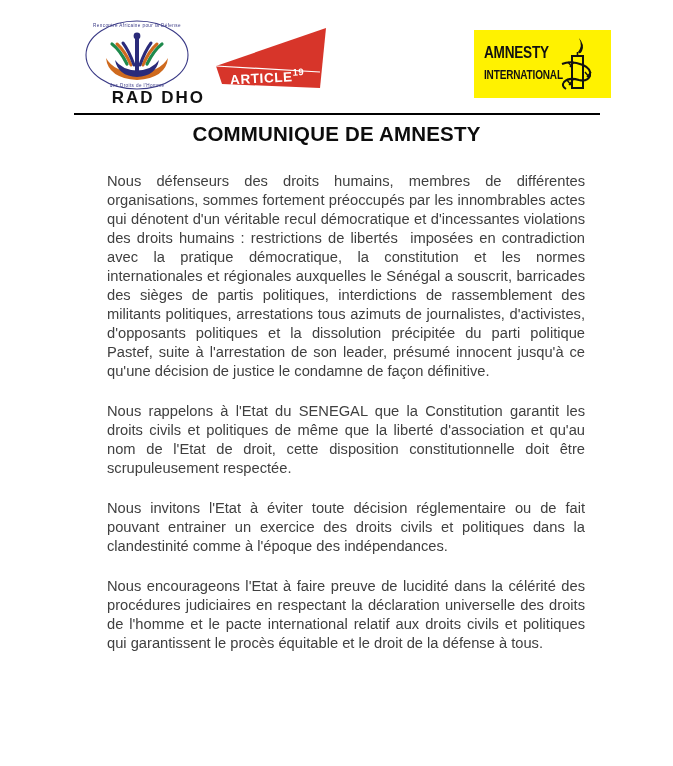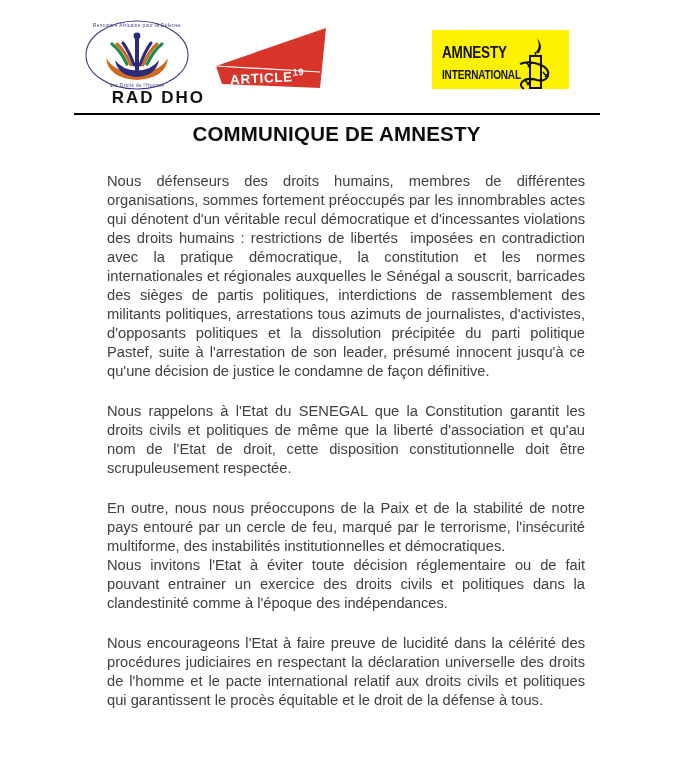--- a/index.html
+++ b/index.html
@@ -75,24 +75,24 @@
     color: #4a46a8;
     font-weight: bold;
     font-size: 9px;
     font-family: "Liberation Serif", serif;
   }
   #logo-lsdh .ls-label { left: 26px; top: 50px; }
   #logo-lsdh .dh-label { left: 61px; top: 50px; }
 
   
   #logo-amnesty {
-    left: 432px;
+    left: 474px;
     top: 10px;
     width: 137px;
-    height: 59px;
+    height: 68px;
     background: #FFF200;
   }
   #logo-amnesty .am-name {
     position: absolute;
     left: 10px;
     top: 13px;
     font-size: 17px;
     font-weight: bold;
     color: #111;
     letter-spacing: -0.3px;
@@ -196,16 +196,15 @@
   </div>
 </div>
 
 <div id="header-rule"></div>
 
 <h1 id="doc-title">COMMUNIQUE DE AMNESTY</h1>
 
 <div id="press-release-body">
   <p class="para">Nous défenseurs des droits humains, membres de différentes organisations, sommes fortement préoccupés par les innombrables actes qui dénotent d'un véritable recul démocratique et d'incessantes violations des droits humains : restrictions de libertés  imposées en contradiction avec la pratique démocratique, la constitution et les normes internationales et régionales auxquelles le Sénégal a souscrit, barricades des sièges de partis politiques, interdictions de rassemblement des militants politiques, arrestations tous azimuts de journalistes, d'activistes, d'opposants politiques et la dissolution précipitée du parti politique Pastef, suite à l'arrestation de son leader, présumé innocent jusqu'à ce qu'une décision de justice le condamne de façon définitive.</p>
   <p class="para">Nous rappelons à l'Etat du SENEGAL que la Constitution garantit les droits civils et politiques de même que la liberté d'association et qu'au nom de l'Etat de droit, cette disposition constitutionnelle doit être scrupuleusement respectée.</p>
-  <p class="para tight">En outre, nous nous préoccupons de la Paix et de la stabilité de notre pays entouré par un cercle de feu, marqué par le terrorisme, l'insécurité multiforme, des instabilités institutionnelles et démocratiques.</p>
   <p class="para">Nous invitons l'Etat à éviter toute décision réglementaire ou de fait pouvant entrainer un exercice des droits civils et politiques dans la clandestinité comme à l'époque des indépendances.</p>
   <p class="para">Nous encourageons l'Etat à faire preuve de lucidité dans la célérité des procédures judiciaires en respectant la déclaration universelle des droits de l'homme et le pacte international relatif aux droits civils et politiques qui garantissent le procès équitable et le droit de la défense à tous.</p>
 </div>
 
 </body></html>

